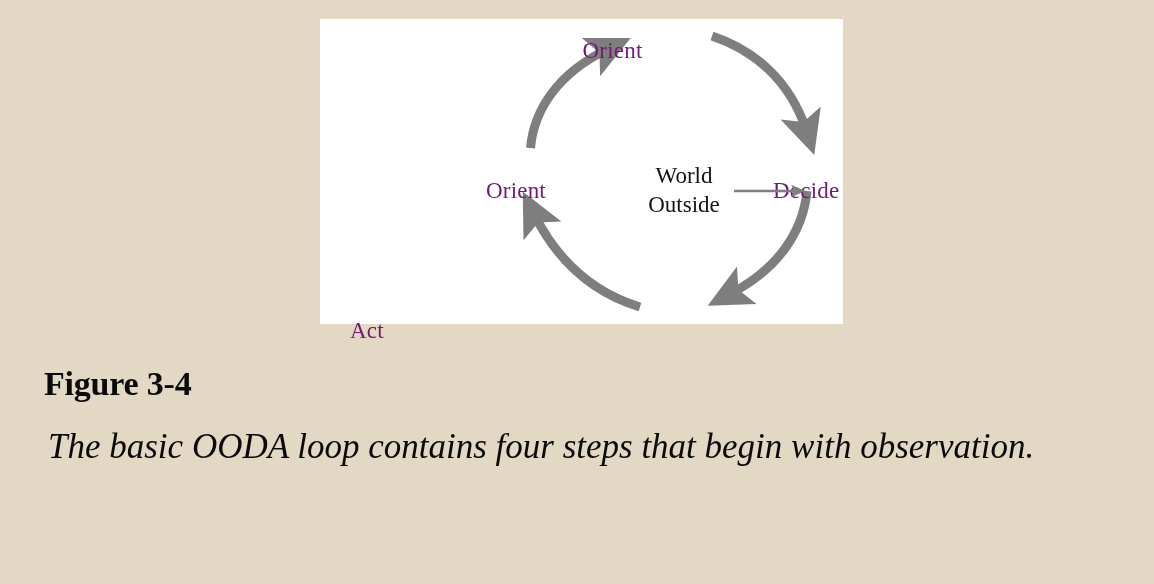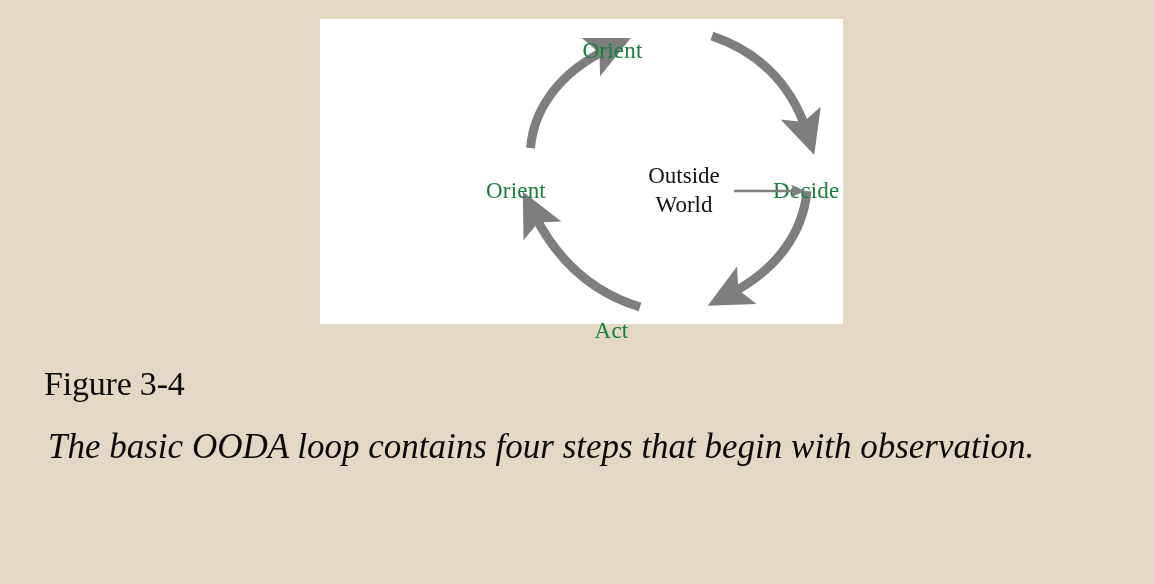--- a/index.html
+++ b/index.html
@@ -39,21 +39,21 @@
     top: 0;
     width: 523px;
     height: 305px;
     display: block;
   }
 
   .node-label {
     position: absolute;
     font-family: "Liberation Serif", serif;
     font-size: 23px;
-    color: #15803d;
+    color: #701a75;
     white-space: nowrap;
     line-height: 1;
     letter-spacing: 0.2px;
   }
 
   #label-orient {
     left: 0;
     top: 20px;
     width: 523px;
     text-align: center;
@@ -63,21 +63,20 @@
 
   #label-decide {
     left: 453px;
     top: 160px;
   }
 
   #label-act {
     left: 0;
     top: 300px;
     width: 523px;
-    text-align: center;
   }
   #label-act span { position: relative; left: 30px; }
 
   #label-observe {
     left: 166px;
     top: 160px;
   }
 
   
   #outside-world {
@@ -103,21 +102,21 @@
   
   #caption {
     position: absolute;
     left: 44px;
     top: 364px;
     width: 1060px;
   }
 
   #figure-number {
     font-family: "Liberation Serif", serif;
-    font-weight: normal;
+    font-weight: bold;
     font-size: 34px;
     color: #0a0a0a;
     line-height: 1.18;
     letter-spacing: -0.2px;
     margin: 0 0 14px 0;
   }
 
   #caption-text {
     font-family: "Liberation Serif", serif;
     font-style: italic;
@@ -150,22 +149,22 @@
 
       <path d="M 320,288 C 274,274 238,243 214,195" fill="none" stroke="#7e7e7e" stroke-width="9" stroke-linecap="butt" marker-end="url(#ah)"></path>
     </svg>
 
     <div class="node-label" id="label-orient"><span>Orient</span></div>
     <div class="node-label" id="label-decide">Decide</div>
     <div class="node-label" id="label-act"><span>Act</span></div>
     <div class="node-label" id="label-observe">Orient</div>
 
     <div id="outside-world">
+      <div>World</div>
       <div>Outside</div>
-      <div>World</div>
     </div>
 
     <svg id="inflow-svg" viewBox="0 0 78 34">
       <defs>
         <marker id="ah2" markerWidth="6" markerHeight="6" refX="2.4" refY="3" orient="auto" markerUnits="strokeWidth">
           <path d="M0,0.4 L5.8,3 L0,5.6 L1.2,3 Z" fill="#7e7e7e"></path>
         </marker>
       </defs>
       <line x1="1" y1="17" x2="64" y2="17" stroke="#7e7e7e" stroke-width="2.4" marker-end="url(#ah2)"></line>
     </svg>

